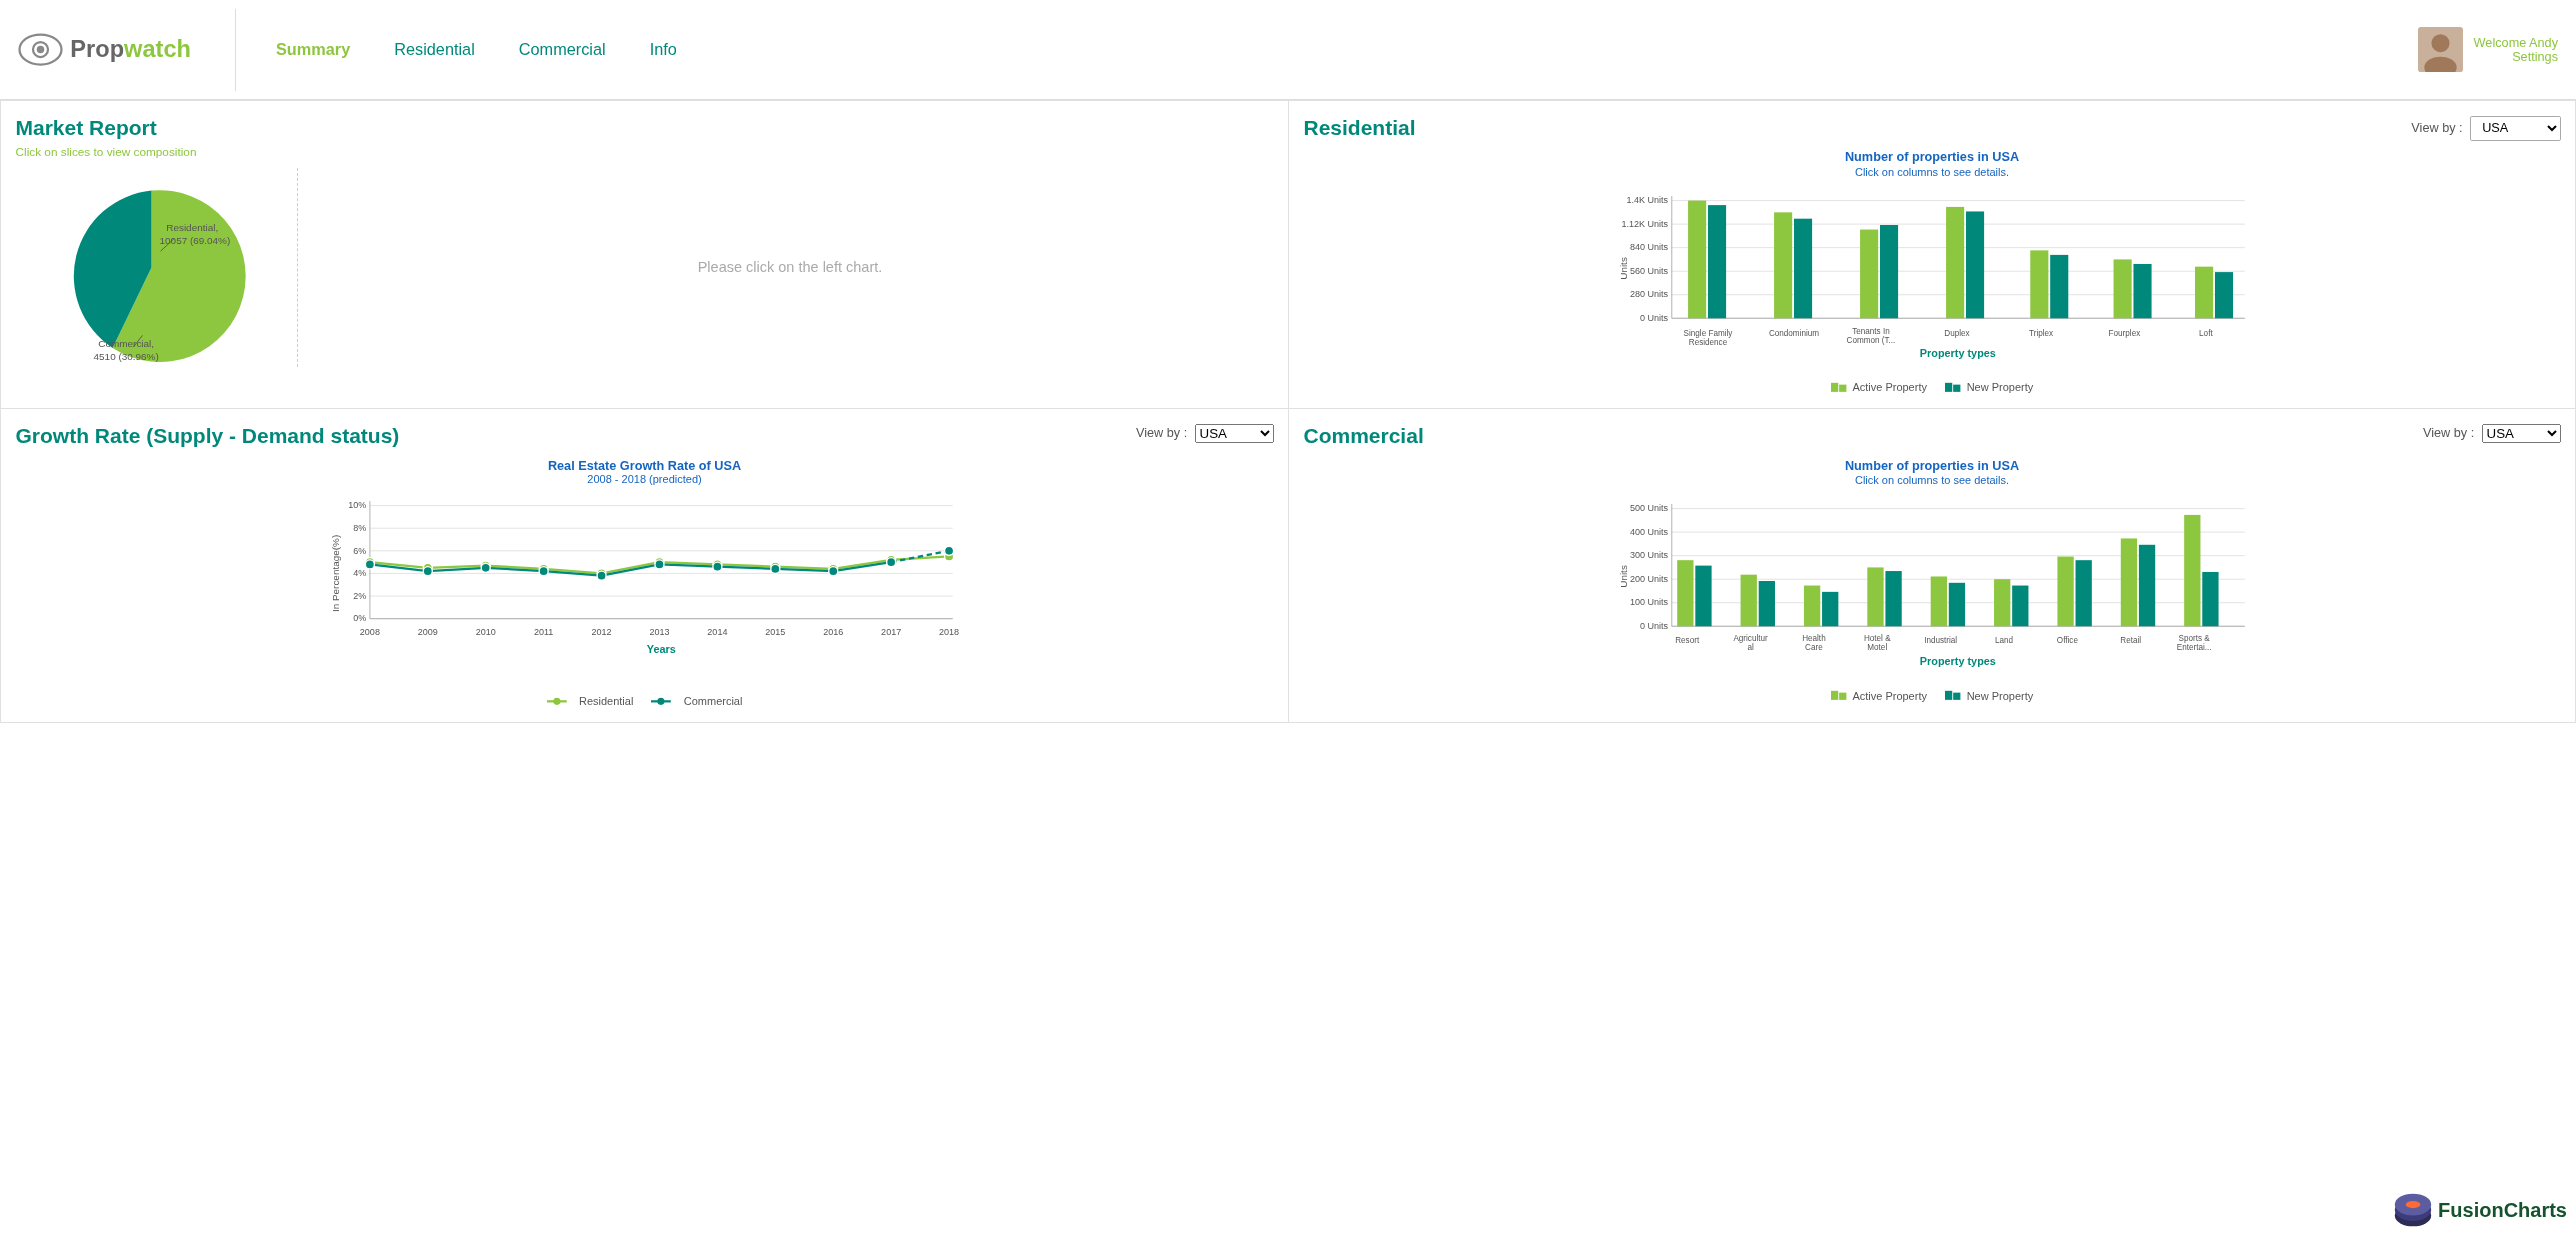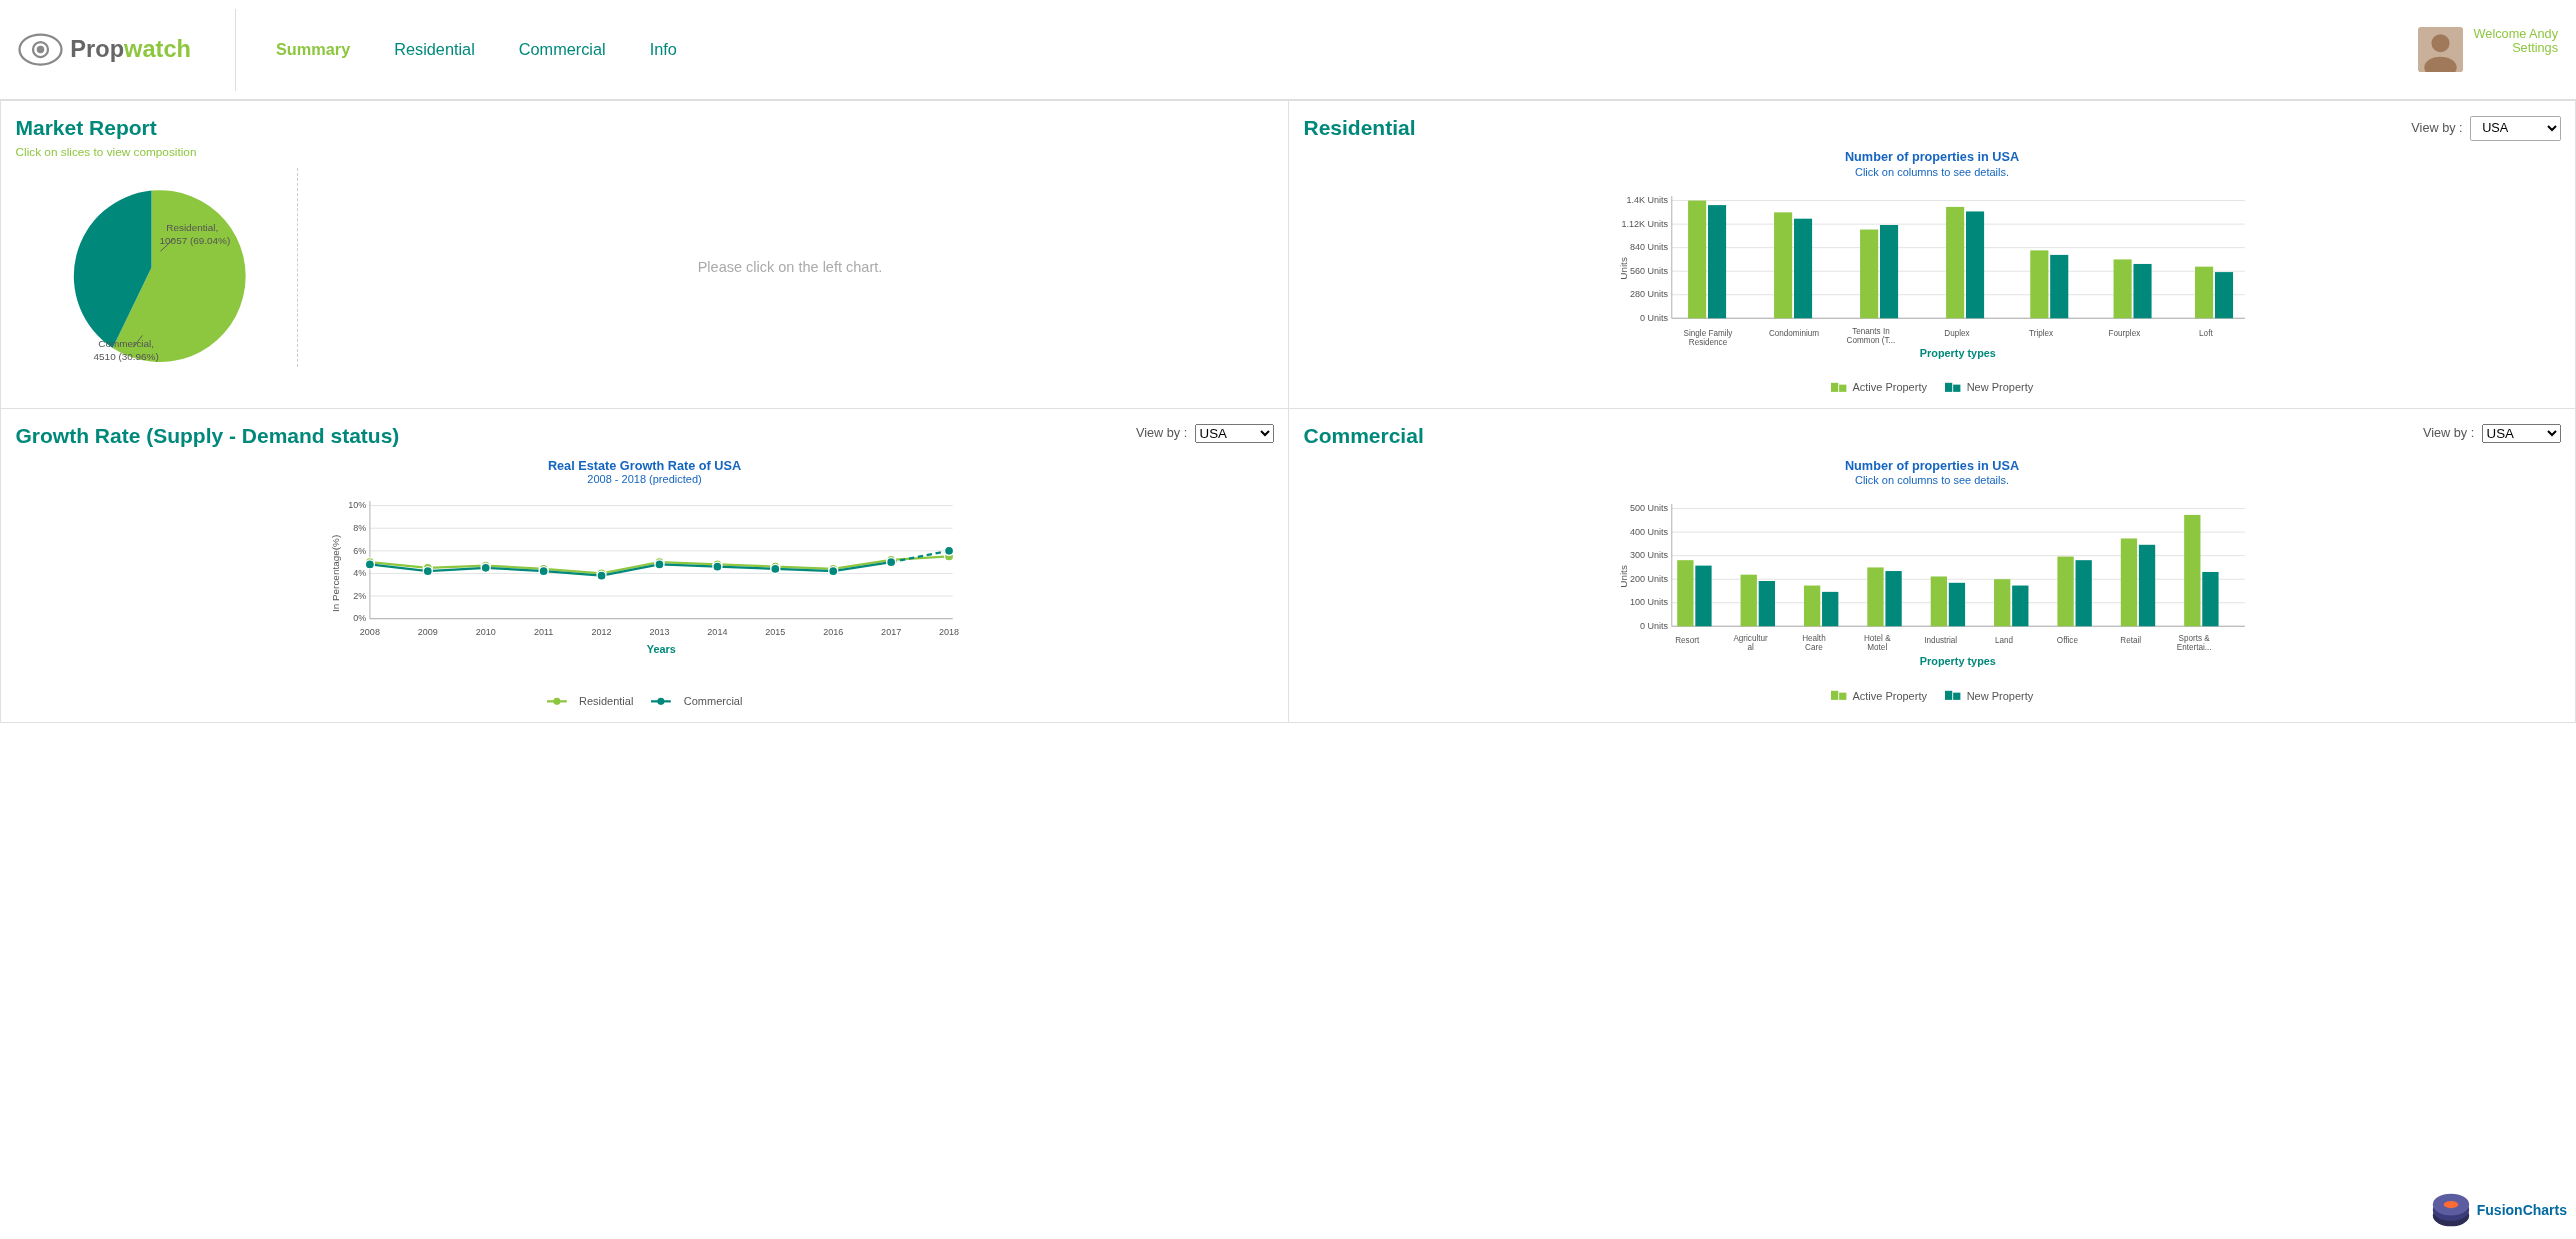--- a/index.html
+++ b/index.html
@@ -42,21 +42,21 @@
       border: none;
       background: none;
     }
     .nav-tab.active {
       color: #8dc63f;
       font-weight: bold;
     }
     .header-right {
       margin-left: auto;
       display: flex;
-      align-items: flex-start;
+      align-items: center;
       gap: 11px;
     }
     .avatar {
       width: 45px;
       height: 45px;
       border-radius: 3.6px;
       background: #c9a87c;
       overflow: hidden;
     }
     .welcome-text {
@@ -541,15 +541,15 @@
 
 </div>
 
 <div class="fusion-logo">
   <svg width="40" height="40" viewBox="0 0 44 44">
     <ellipse cx="22" cy="28" rx="20" ry="12" fill="#2c2c54"></ellipse>
     <ellipse cx="22" cy="22" rx="20" ry="12" fill="#3c3c7c"></ellipse>
     <ellipse cx="22" cy="16" rx="20" ry="12" fill="#5c5ca0"></ellipse>
     <ellipse cx="22" cy="16" rx="8" ry="4" fill="#ff6b35"></ellipse>
   </svg>
-  <span style="font-size:14px;color:#0369a1;font-weight:bold;">FusionCharts</span>
+  <span style="font-size:20px;color:#14532d;font-weight:bold;">FusionCharts</span>
 </div>
 
 
 </body></html>

